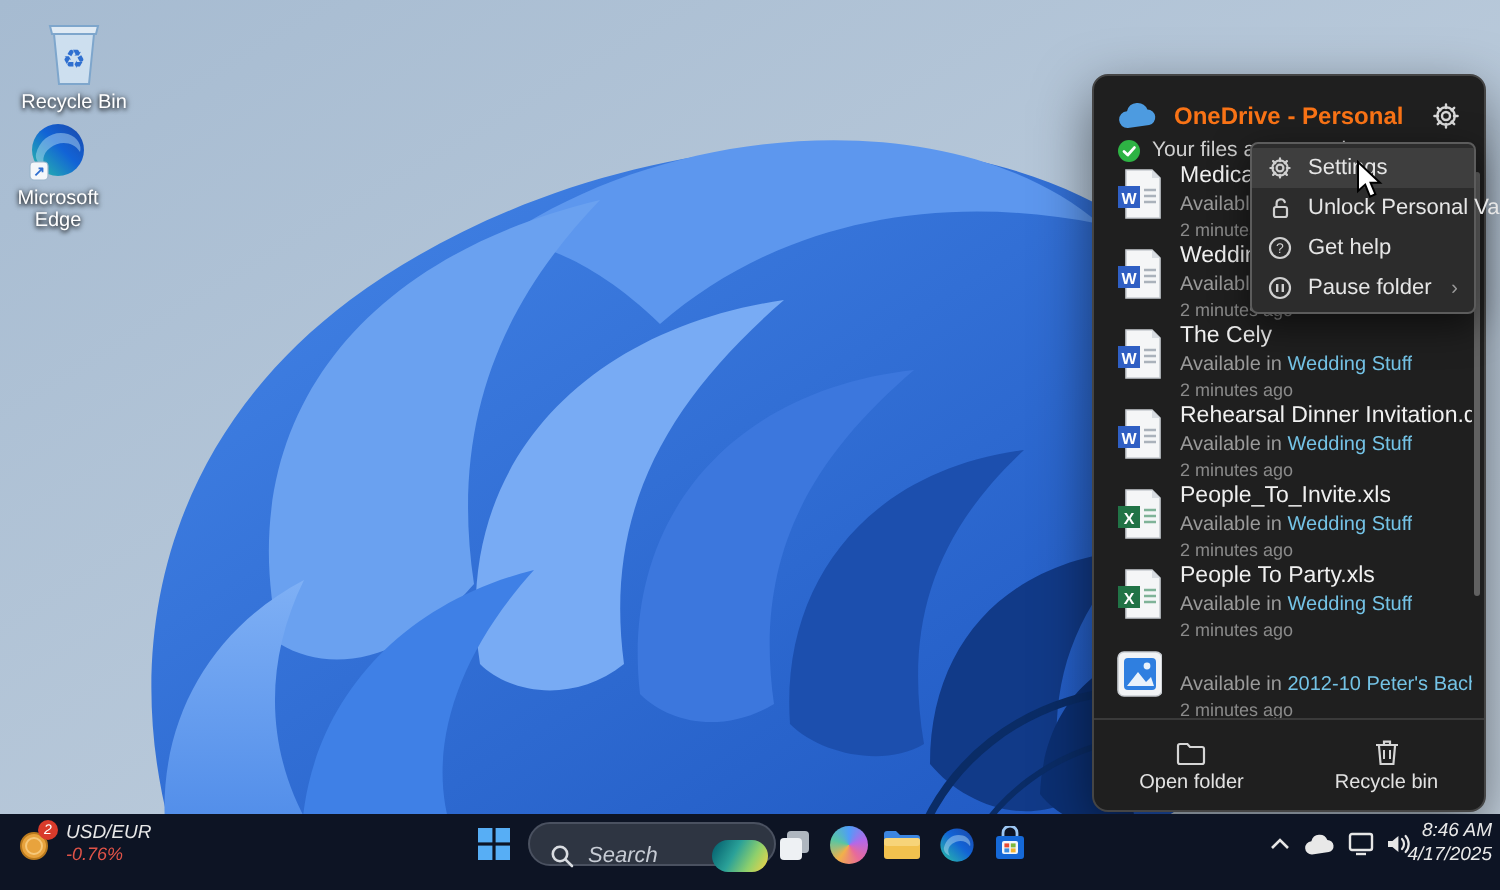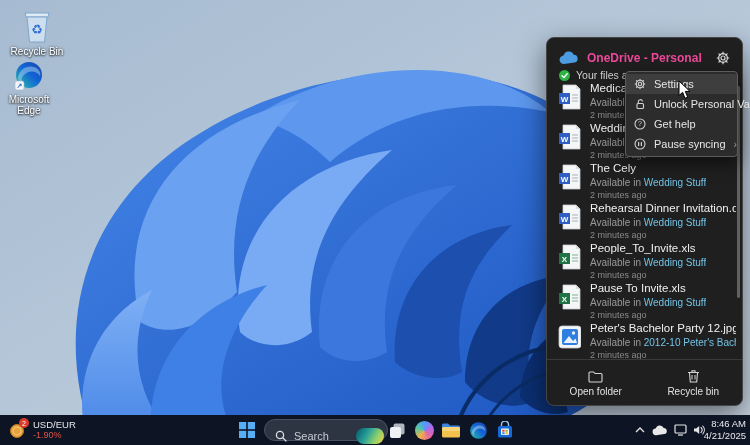--- a/index.html
+++ b/index.html
@@ -11,21 +11,21 @@
   
   .desk-icon { position:absolute; width:58px; display:flex; flex-direction:column; align-items:center; gap:2px; }
   .desk-icon .dlabel { font-size:10px; color:#fff; text-align:center; line-height:11px;
       text-shadow:0 1px 2px rgba(0,0,0,.85), 0 0 3px rgba(0,0,0,.6); }
 
   
   .od-panel { position:absolute; left:546px; top:37px; width:197px; height:369px;
       background:#1f1f1f; border:1px solid #454545; border-radius:8px;
       box-shadow:0 10px 28px rgba(0,0,0,.5); }
   .od-header { position:absolute; top:9px; left:12px; right:9px; height:22px; display:flex; align-items:center; gap:8px; }
-  .od-title { font-size:12px; font-weight:bold; color:#ec4899; white-space:nowrap; }
+  .od-title { font-size:12px; font-weight:bold; color:#f97316; white-space:nowrap; }
   .od-gear { margin-left:auto; width:20px; height:20px; display:flex; align-items:center; justify-content:center;
       border-radius:4px; cursor:default; }
   .od-status { position:absolute; top:31px; left:12px; display:flex; align-items:center; gap:6px; }
   .od-status-text { font-size:10.5px; color:#cfcfcf; }
 
   .file-row { position:absolute; left:6px; width:183px; height:40px; }
   .f-icon { position:absolute; left:4px; top:2px; }
   .f-name { position:absolute; left:37px; top:1px; font-size:11.5px; color:#f0f0f0; white-space:nowrap;
       max-width:146px; overflow:hidden; }
   .f-loc { position:absolute; left:37px; top:16px; font-size:10px; color:#9a9a9a; white-space:nowrap;
@@ -43,21 +43,21 @@
   
   .ctx-menu { position:absolute; left:625px; top:71px; width:113px;
       background:#2c2c2c; border:1px solid #5c5c5c; border-radius:4px; padding:2px 0;
       box-shadow:0 6px 18px rgba(0,0,0,.55); }
   .ctx-item { height:20px; display:flex; align-items:center; gap:8px; padding:0 8px; font-size:11px; color:#e6e6e6; white-space:nowrap; }
   .ctx-item.hovered { background:#3e3e3e; }
   .ctx-ic { width:12px; height:12px; display:flex; align-items:center; justify-content:center; flex:0 0 12px; }
   .ctx-sub { margin-left:auto; color:#9a9a9a; font-size:10px; }
 
   
-  .taskbar { position:absolute; left:0; right:0; bottom:0; height:30px; background:#0d1424; }
+  .taskbar { position:absolute; left:0; right:0; bottom:0; height:38px; background:#0d1424;font-style:italic; }
   .tb-widget { position:absolute; left:4px; top:2px; height:26px; width:92px; display:flex; align-items:center; border-radius:4px; }
   .tb-widget .wtexts { margin-left:6px; display:flex; flex-direction:column; line-height:11px; }
   .wpair { font-size:9.5px; color:#e8e8e8; }
   .wchange { font-size:9px; color:#e05348; }
   .wbadge { position:absolute; left:15px; top:1px; width:10px; height:10px; border-radius:50%;
       background:#d93b2b; color:#fff; font-size:7px; display:flex; align-items:center; justify-content:center; }
 
   .tb-btn { position:absolute; top:1px; width:28px; height:28px; display:flex; align-items:center; justify-content:center; border-radius:4px; }
   .tb-search { position:absolute; left:264px; top:4px; width:124px; height:22px; border-radius:11px;
       background:#2e3542; border:1px solid #4a5160; display:flex; align-items:center; padding:12px 3px 0 10px; gap:7px; }
@@ -224,33 +224,32 @@
     </div>
 
     <div class="file-row" style="top:243px;">
       <svg class="f-icon" width="24" height="28" viewBox="0 0 24 28">
         <path d="M6,2 L19,2 L23,6 L23,26 L6,26 Z" fill="#f5f6f7" stroke="#c9cdd2" stroke-width="0.8"></path>
         <path d="M19,2 L19,6 L23,6 Z" fill="#d9dde2"></path>
         <rect x="2" y="10" width="11" height="11" fill="#217346"></rect>
         <text x="7.5" y="19" font-size="8" font-weight="bold" fill="#fff" text-anchor="middle">X</text>
         <path d="M15,12 h6 M15,15 h6 M15,18 h6" stroke="#7fb398" stroke-width="1.2"></path>
       </svg>
-      <span class="f-name">Pause To Invite.xls</span>
+      <span class="f-name">People To Party.xls</span>
       <span class="f-loc"><span>Available in </span><span class="loclink">Wedding Stuff</span></span>
       <span class="f-time">2 minutes ago</span>
     </div>
 
     <div class="file-row" style="top:283px;">
       <svg class="f-icon" width="24" height="28" viewBox="0 0 24 28">
         <rect x="2" y="3" width="22" height="22" rx="3" fill="#f2f4f6" stroke="#c9cdd2" stroke-width="0.8"></rect>
         <rect x="5" y="6" width="16" height="16" rx="2" fill="#2f7fe0"></rect>
         <path d="M6.5,20 L12,13 L16,18 L18.5,15.5 L20,20 Z" fill="#e9f2fb"></path>
         <circle cx="16.5" cy="10" r="1.7" fill="#e9f2fb"></circle>
       </svg>
-      <span class="f-name">Peter's Bachelor Party 12.jpg</span>
       <span class="f-loc"><span>Available in </span><span class="loclink">2012-10 Peter's Bachelor P...</span></span>
       <span class="f-time">2 minutes ago</span>
     </div>
 
     <div class="od-scroll"></div>
     <div class="od-divider"></div>
 
     <div class="od-footer">
       <div class="od-fbtn">
         <svg width="15" height="13" viewBox="0 0 15 13">
@@ -298,40 +297,40 @@
       </span>
       <span>Get help</span>
     </div>
     <div class="ctx-item">
       <span class="ctx-ic">
         <svg width="12" height="12" viewBox="0 0 12 12">
             <circle cx="6" cy="6" r="5" fill="none" stroke="#d0d0d0" stroke-width="1.1"></circle>
             <path d="M4.6,4 L4.6,8 M7.4,4 L7.4,8" stroke="#d0d0d0" stroke-width="1.2"></path>
           </svg>
       </span>
-      <span>Pause syncing</span>
+      <span>Pause folder</span>
       <span class="ctx-sub">›</span>
     </div>
   </div>
 
   <svg class="cursor" width="14" height="20" viewBox="0 0 14 20">
     <path d="M1,1 L1,15.5 L4.6,12.3 L7,18.3 L9.7,17.1 L7.3,11.4 L12,11.4 Z" fill="#fff" stroke="#000" stroke-width="1"></path>
   </svg>
 
   <div class="taskbar">
 
     <div class="tb-widget">
       <svg width="18" height="18" viewBox="0 0 18 18" style="margin-left:5px">
         <circle cx="8" cy="10" r="6.5" fill="#e8a33d" stroke="#b97a1e" stroke-width="1"></circle>
         <circle cx="8" cy="10" r="4" fill="none" stroke="#f6c87a" stroke-width="1"></circle>
       </svg>
       <span class="wbadge">2</span>
       <span class="wtexts">
         <span class="wpair">USD/EUR</span>
-        <span class="wchange">-1.90%</span>
+        <span class="wchange">-0.76%</span>
       </span>
     </div>
 
     <div class="tb-btn" style="left:233px;">
       <svg width="16" height="16" viewBox="0 0 16 16">
         <rect x="0" y="0" width="7.2" height="7.2" fill="#57aef5"></rect>
         <rect x="8.8" y="0" width="7.2" height="7.2" fill="#57aef5"></rect>
         <rect x="0" y="8.8" width="7.2" height="7.2" fill="#57aef5"></rect>
         <rect x="8.8" y="8.8" width="7.2" height="7.2" fill="#57aef5"></rect>
       </svg>
@@ -409,17 +408,17 @@
     </div>
     <div class="tray-ic" style="left:691px;">
       <svg width="13" height="12" viewBox="0 0 13 12">
           <path d="M1,4.5 L3.2,4.5 L6.2,2 L6.2,10 L3.2,7.5 L1,7.5 Z" fill="#e6e6e6"></path>
           <path d="M8,3.5 a3.6,3.6 0 0 1 0,5 M9.8,2 a6,6 0 0 1 0,8" fill="none" stroke="#e6e6e6" stroke-width="1.1" stroke-linecap="round"></path>
         </svg>
     </div>
 
     <div class="tb-clock">
       <div>8:46 AM</div>
-      <div>4/21/2025</div>
+      <div>4/17/2025</div>
     </div>
   </div>
 
 </div>
 
 </body></html>

